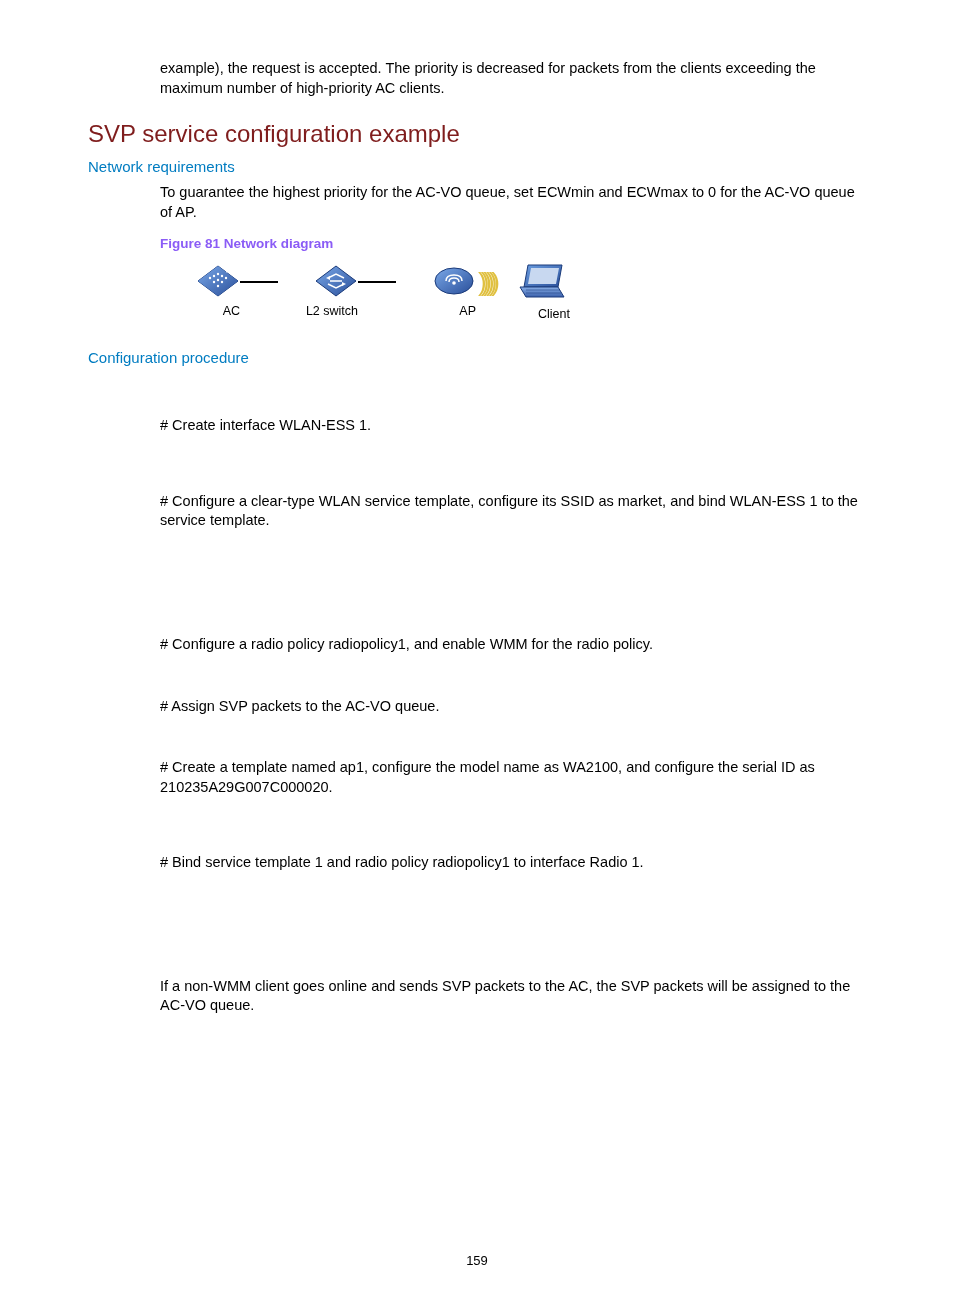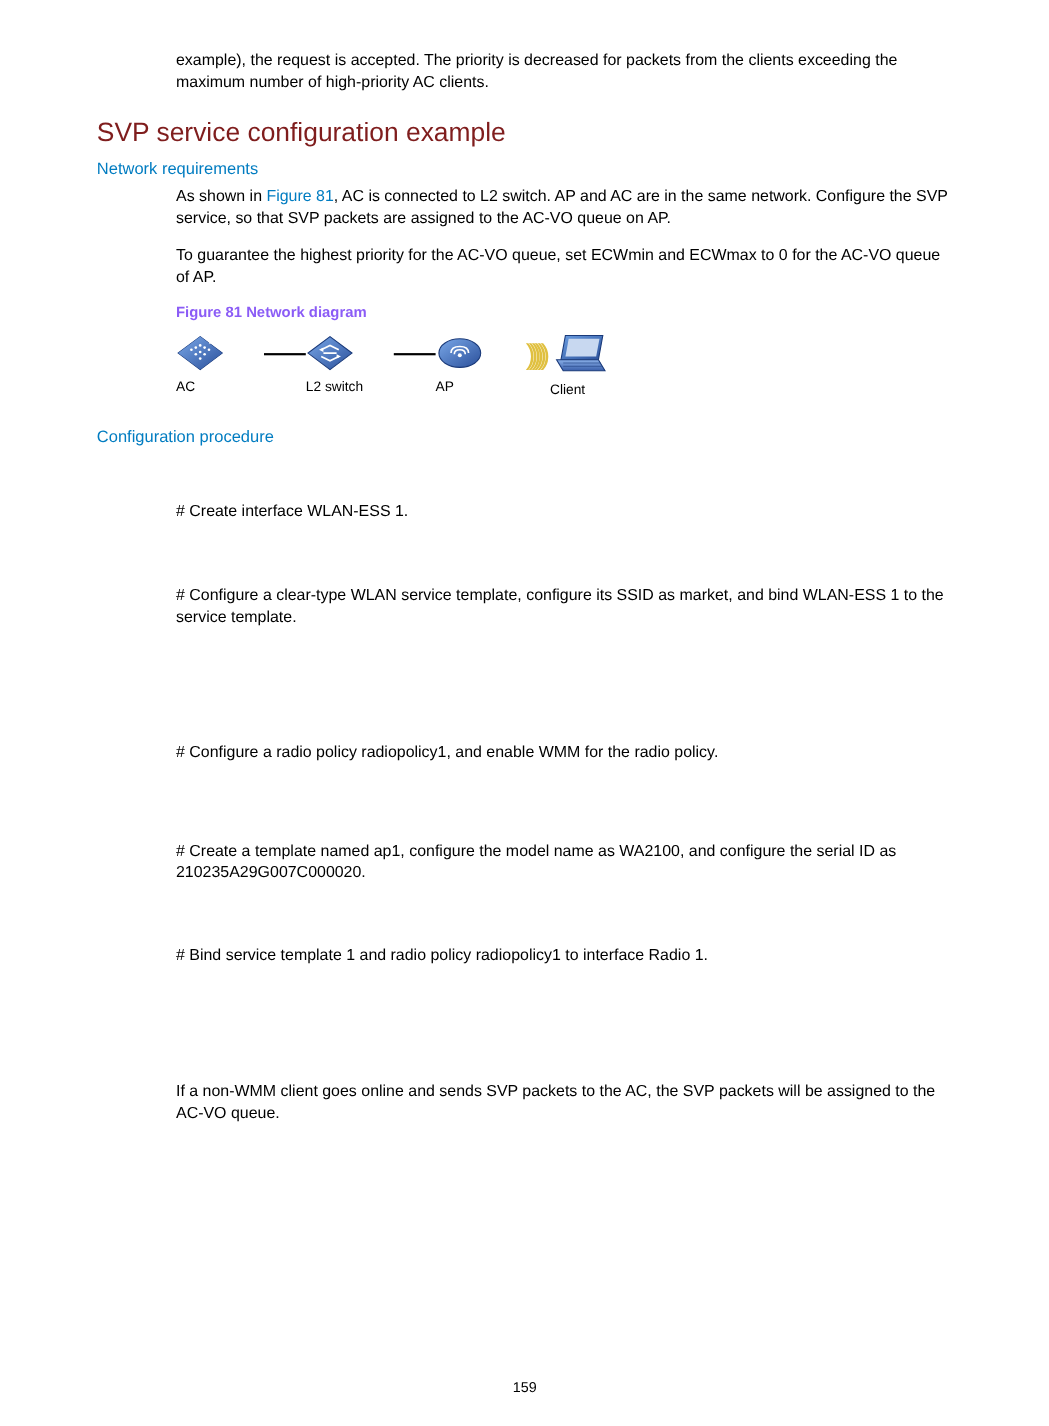--- a/index.html
+++ b/index.html
@@ -4,21 +4,21 @@
 <style>
   body {
     margin: 0;
     padding: 0;
     background: #fff;
     font-family: Arial, Helvetica, sans-serif;
     color: #000;
     width: 954px;
   }
   .page {
-    padding: 46px 88px 40px 88px;
+    padding: 59px 88px 40px 88px;
     box-sizing: border-box;
     width: 954px;
     position: relative;
     min-height: 1296px;
   }
   .intro {
     font-size: 14.5px;
     line-height: 1.35;
     margin: 0 0 22px 72px;
   }
@@ -50,21 +50,21 @@
   }
   .diagram {
     margin: 0 0 28px 72px;
     display: flex;
     align-items: center;
     gap: 0;
   }
   .node {
     display: flex;
     flex-direction: column;
-    align-items: flex-start;
+    align-items: flex-end;
     width: 80px;
   }
   .node-label {
     font-size: 12.5px;
     margin-top: 6px;
   }
   .link-line {
     width: 38px;
     height: 2px;
     background: #000;
@@ -93,23 +93,20 @@
 <body>
 
 <div class="page">
 
   <p class="intro">example), the request is accepted. The priority is decreased for packets from the clients exceeding the maximum number of high-priority AC clients.</p>
 
   <h1 class="title">SVP service configuration example</h1>
 
   <h2 class="subhead">Network requirements</h2>
 
-  <p class="body-para">
-    <span>As shown in </span><span class="link">Figure 81</span><span>, AC is connected to L2 switch. AP and AC are in the same network. Configure the SVP service, so that SVP packets are assigned to the AC-VO queue on AP.</span>
-  </p>
 
   <p class="body-para">To guarantee the highest priority for the AC-VO queue, set ECWmin and ECWmax to 0 for the AC-VO queue of AP.</p>
 
   <div class="fig-caption">Figure 81 Network diagram</div>
 
   <div class="diagram">
     <div class="node">
       <svg width="44" height="34">
         <polygon points="22,2 42,17 22,32 2,17" fill="#4a7ac8" stroke="#1a3a7a" stroke-width="1"></polygon>
         <polygon points="22,2 42,17 22,32 2,17" fill="url(#gAC)"></polygon>
@@ -196,20 +193,21 @@
   <p class="body-para">
     <span># Configure a clear-type WLAN service template, configure its SSID as </span><strong>market</strong><span>, and bind WLAN-ESS 1 to the service template.</span>
   </p>
 
   <div class="proc-space-xl"></div>
   <p class="body-para">
     <span># Configure a radio policy </span><strong>radiopolicy1</strong><span>, and enable WMM for the radio policy.</span>
   </p>
 
   <div class="proc-space-md"></div>
+  <p class="body-para"># Assign SVP packets to the AC-VO queue.</p>
 
   <div class="proc-space-md"></div>
   <p class="body-para">
     <span># Create a template named </span><strong>ap1</strong><span>, configure the model name as WA2100, and configure the serial ID as 210235A29G007C000020.</span>
   </p>
 
   <div class="proc-space-lg"></div>
   <p class="body-para">
     <span># Bind service template 1 and radio policy </span><strong>radiopolicy1</strong><span> to interface Radio 1.</span>
   </p>

